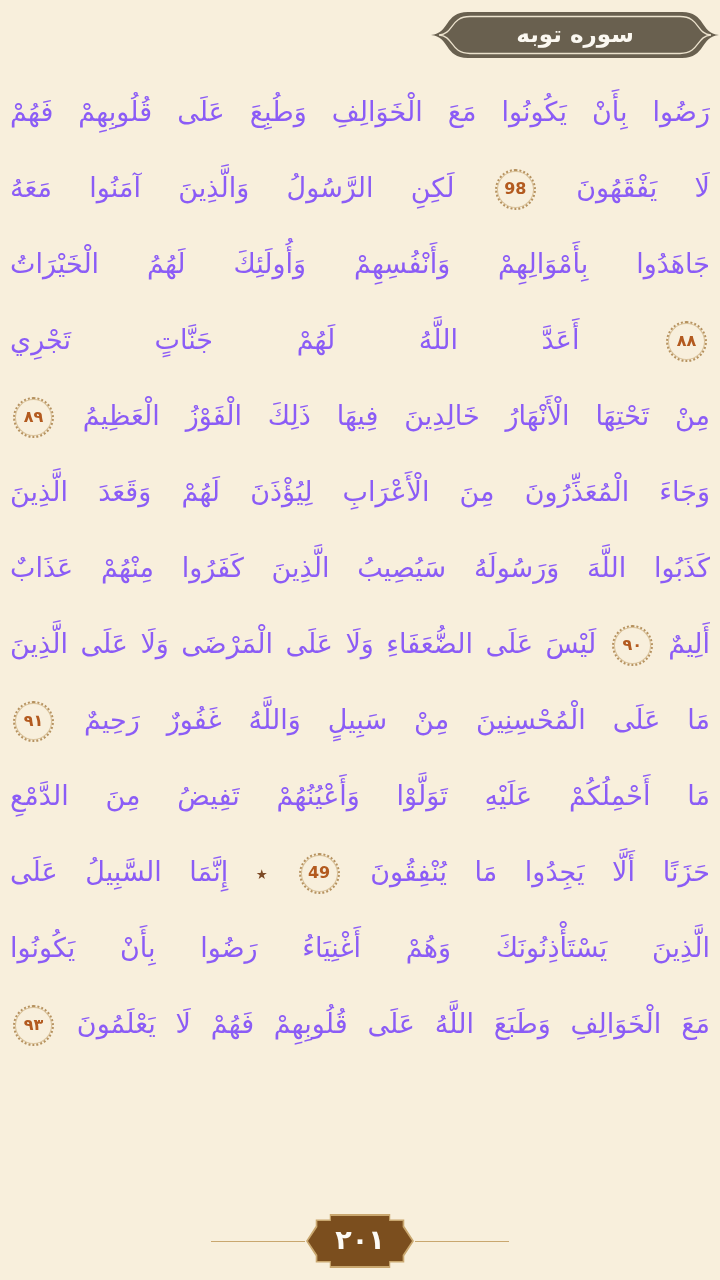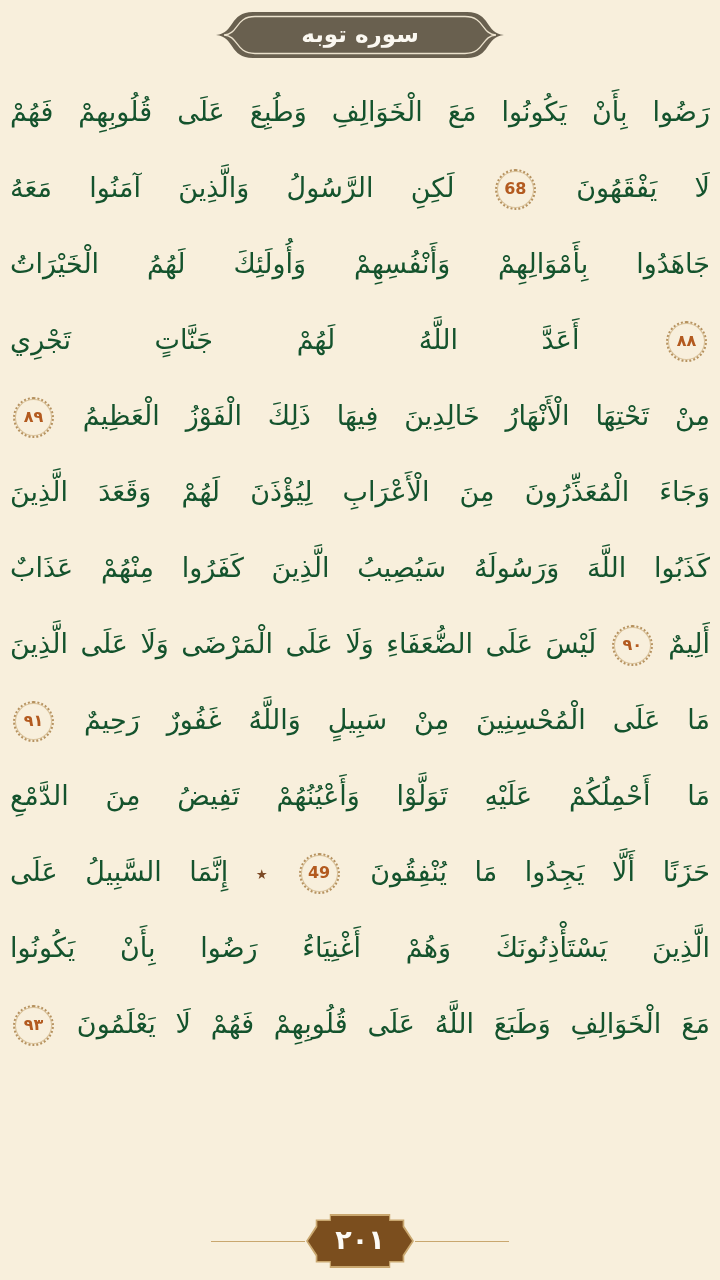--- a/index.html
+++ b/index.html
@@ -7,21 +7,21 @@
     width: 720px; height: 1280px;
     background: #f8efdc;
     font-family: "DejaVu Sans", sans-serif;
     position: relative;
     overflow: hidden;
   }
 
   
   .header {
     position: absolute; top: 9px; left: 0; right: 0;
-    display: flex; justify-content: center;
+    display: flex; justify-content: flex-end;
   }
   .banner-wrap { position: relative; width: 290px; height: 52px; }
   .banner-wrap svg { position: absolute; inset: 0; }
   .header-title {
     position: absolute; inset: 0;
     display: flex; align-items: center; justify-content: center;
     color: #fbf8f1; font-size: 23px; font-weight: bold;
     direction: rtl; letter-spacing: 0.5px;
     padding-bottom: 2px;
   }
@@ -33,21 +33,21 @@
   .quran-line {
     height: 76px; line-height: 76px;
     direction: rtl;
     text-align: justify;
     text-align-last: justify;
     font-size: 27px;
     color: #241b11;
     overflow: hidden;
     white-space: nowrap;
   }
-  .seg { color: #14532d; }
+  .seg { color: #8b5cf6; }
 
   .verse-marker {
     display: inline-flex; align-items: center; justify-content: center;
     width: 37px; height: 37px;
     border: 2px dotted #b6925f;
     box-shadow: inset 0 0 0 1px #d9c29a;
     border-radius: 50%;
     vertical-align: middle;
     margin: 0 3px;
     background: #f8efdc;
@@ -93,21 +93,21 @@
       <path d="M1,26 C20,24.5 14,3 38,3 L252,3 C276,3 270,24.5 289,26 C270,27.5 276,49 252,49 L38,49 C14,49 20,27.5 1,26 Z" fill="#69604f"></path>
       <path d="M9,26 C24,25 20,7.5 40,7.5 L250,7.5 C270,7.5 266,25 281,26 C266,27 270,44.5 250,44.5 L40,44.5 C20,44.5 24,27 9,26 Z" fill="none" stroke="#ece2cd" stroke-width="1.3"></path>
     </svg>
     <span class="header-title">سوره توبه</span>
   </div>
 </div>
 
 <main class="text-area">
     <div class="quran-line"><span class="seg">رَضُوا بِأَنْ يَكُونُوا مَعَ الْخَوَالِفِ وَطُبِعَ عَلَى قُلُوبِهِمْ فَهُمْ</span></div>
     <div class="quran-line"><span class="seg">لَا يَفْقَهُونَ</span> <span class="verse-marker">
-        <span class="vm-num">68</span>
+        <span class="vm-num">98</span>
       </span> <span class="seg">لَكِنِ الرَّسُولُ وَالَّذِينَ آمَنُوا مَعَهُ</span></div>
     <div class="quran-line"><span class="seg">جَاهَدُوا بِأَمْوَالِهِمْ وَأَنْفُسِهِمْ وَأُولَئِكَ لَهُمُ الْخَيْرَاتُ</span></div>
     <div class="quran-line"> <span class="verse-marker">
         <span class="vm-num">٨٨</span>
       </span> <span class="seg">أَعَدَّ اللَّهُ لَهُمْ جَنَّاتٍ تَجْرِي</span></div>
     <div class="quran-line"><span class="seg">مِنْ تَحْتِهَا الْأَنْهَارُ خَالِدِينَ فِيهَا ذَلِكَ الْفَوْزُ الْعَظِيمُ</span> <span class="verse-marker">
         <span class="vm-num">٨٩</span>
       </span></div>
     <div class="quran-line"><span class="seg">وَجَاءَ الْمُعَذِّرُونَ مِنَ الْأَعْرَابِ لِيُؤْذَنَ لَهُمْ وَقَعَدَ الَّذِينَ</span></div>
     <div class="quran-line"><span class="seg">كَذَبُوا اللَّهَ وَرَسُولَهُ سَيُصِيبُ الَّذِينَ كَفَرُوا مِنْهُمْ عَذَابٌ</span></div>

